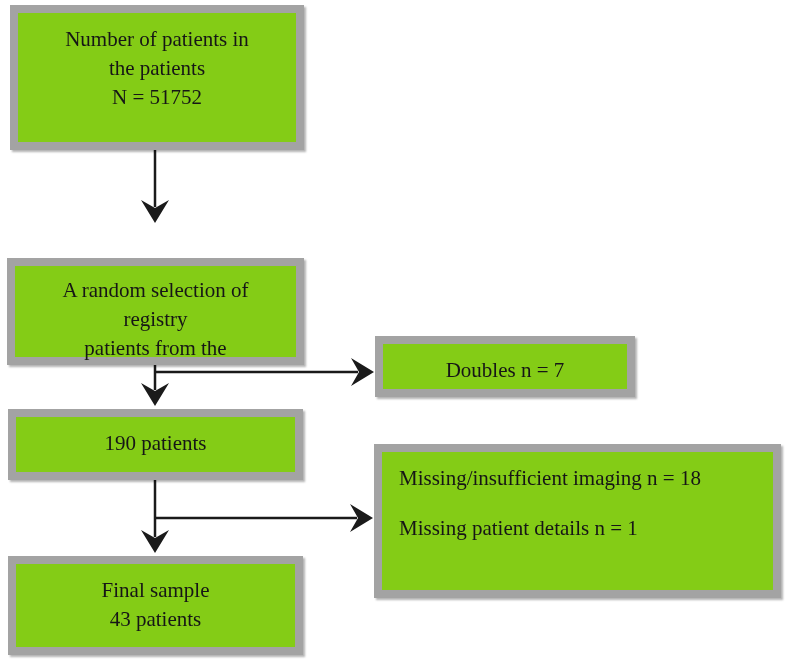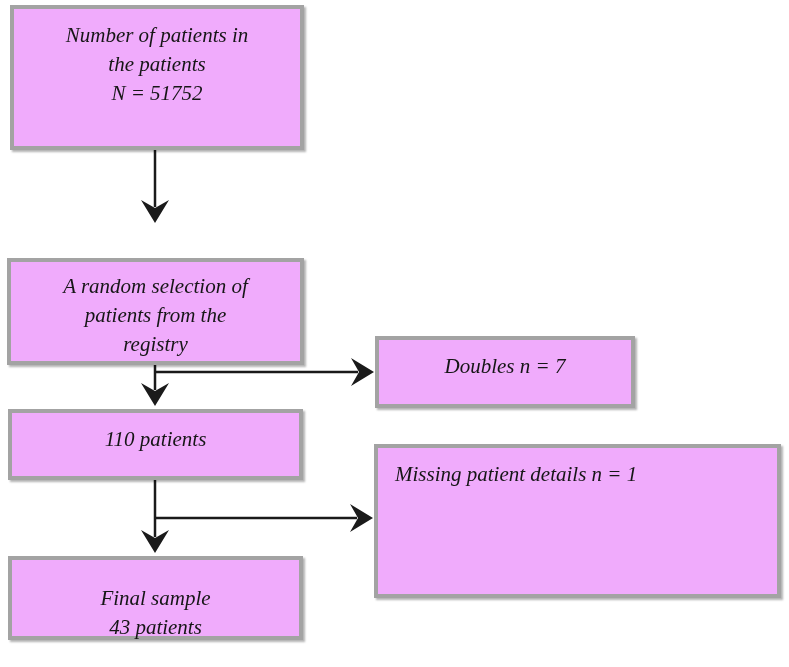--- a/index.html
+++ b/index.html
@@ -11,46 +11,45 @@
     position: relative;
     width: 789px;
     height: 667px;
     background: #ffffff;
     font-family: "Liberation Serif", "DejaVu Serif", serif;
     color: #161616;
     overflow: hidden;
   }
   .node {
     position: absolute;
-    background: #f0abfc;
-    border: 4px solid #a3a3a3;
+    background: #84cc16;
+    border: 8px solid #a3a3a3;
     box-sizing: border-box;
     box-shadow: 1.5px 2px 2px rgba(0,0,0,0.30);
     font-size: 21px;
     line-height: 29px;
-    font-style: italic;
   }
   .node.center { text-align: center; }
   .node.left   { text-align: left; }
   .t-line { white-space: nowrap; }
   .gap-top { }
   .excl-line { margin: 0 0 21px 0; white-space: nowrap; }
   .connectors {
     position: absolute;
     left: 0; top: 0;
     width: 789px;
     height: 667px;
     pointer-events: none;
   }
   
   #box-registry        { left: 10px;  top: 5px;   width: 294px; height: 145px; padding-top: 12px; }
   #box-random          { left: 7px;   top: 226px; width: 297px; height: 107px; padding-top: 10px; margin-top: 32px; }
   #box-110             { left: 8px;   top: 409px; width: 295px; height: 71px;  padding-top: 12px; }
-  #box-final           { left: 8px;   top: 556px; width: 295px; height: 84px;  padding-top: 24px; }
-  #box-doubles         { left: 375px; top: 336px; width: 260px; height: 72px;  padding-top: 12px; }
+  #box-final           { left: 8px;   top: 556px; width: 295px; height: 99px;  padding-top: 12px; }
+  #box-doubles         { left: 375px; top: 336px; width: 260px; height: 61px;  padding-top: 12px; }
   #box-exclusions      { left: 374px; top: 444px; width: 407px; height: 154px; padding: 12px 0 0 17px; }
 </style>
 </head>
 <body>
 
 <div class="canvas">
 
   <svg class="connectors" viewBox="0 0 789 667" xmlns="http://www.w3.org/2000/svg">
 
     <line x1="155" y1="150" x2="155" y2="207" stroke="#1a1a1a" stroke-width="2.5"></line>
@@ -70,33 +69,34 @@
   </svg>
 
   <div class="node center" id="box-registry">
     <div class="t-line">Number of patients in</div>
     <div class="t-line">the patients</div>
     <div class="t-line gap-top">N = 51752</div>
   </div>
 
   <div class="node center" id="box-random">
     <div class="t-line">A random selection of</div>
+    <div class="t-line">registry</div>
     <div class="t-line">patients from the</div>
-    <div class="t-line">registry</div>
   </div>
 
   <div class="node center" id="box-110">
-    <div class="t-line">110 patients</div>
+    <div class="t-line">190 patients</div>
   </div>
 
   <div class="node center" id="box-doubles">
     <div class="t-line">Doubles n = 7</div>
   </div>
 
   <div class="node left" id="box-exclusions">
+    <div class="excl-line">Missing/insufficient imaging n = 18</div>
     <div class="excl-line">Missing patient details n = 1</div>
   </div>
 
   <div class="node center" id="box-final">
     <div class="t-line">Final sample</div>
     <div class="t-line gap-top">43 patients</div>
   </div>
 
 </div>
 

